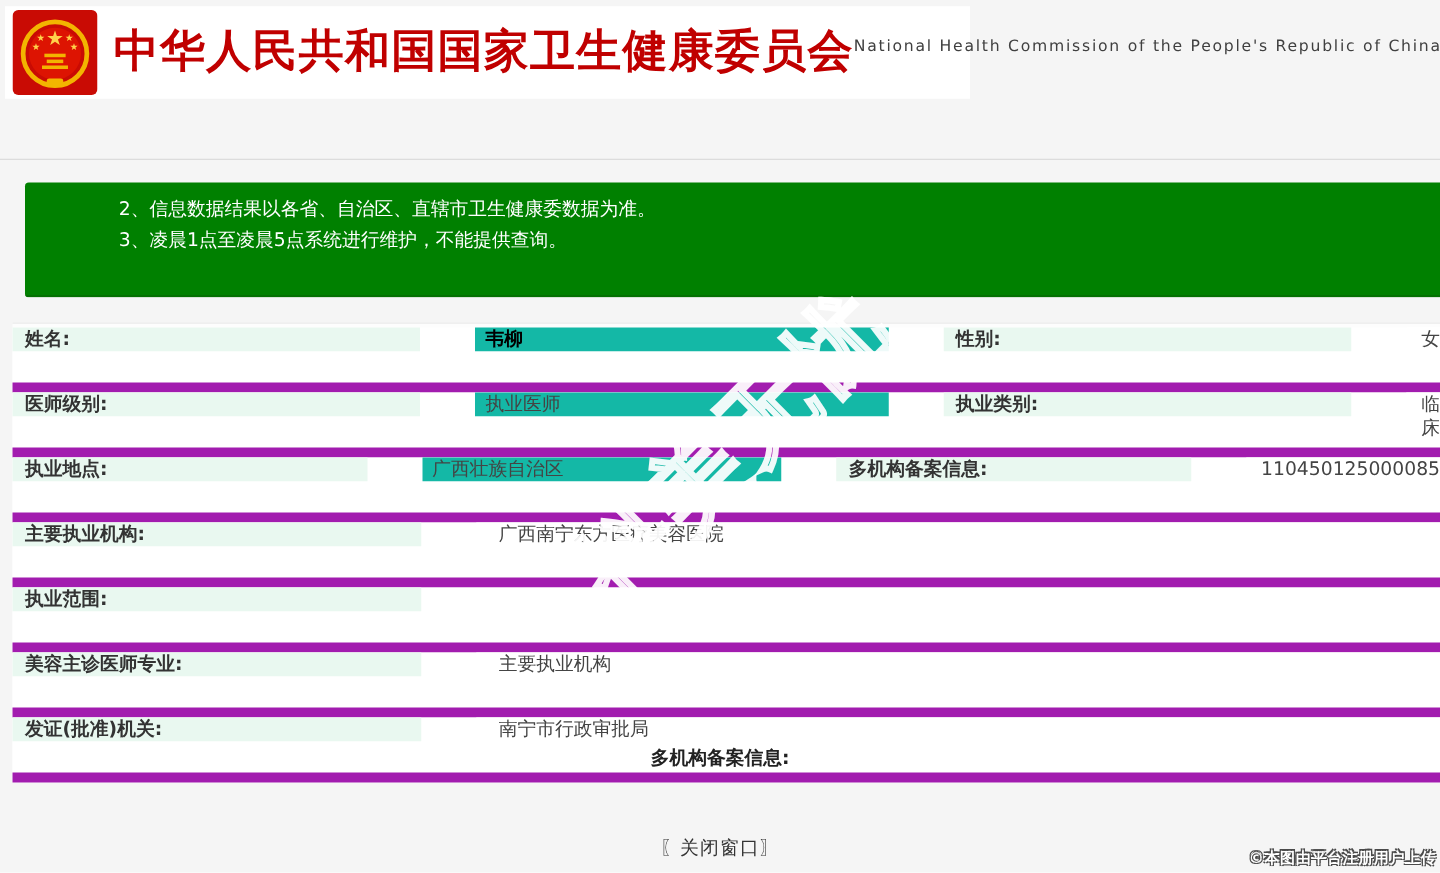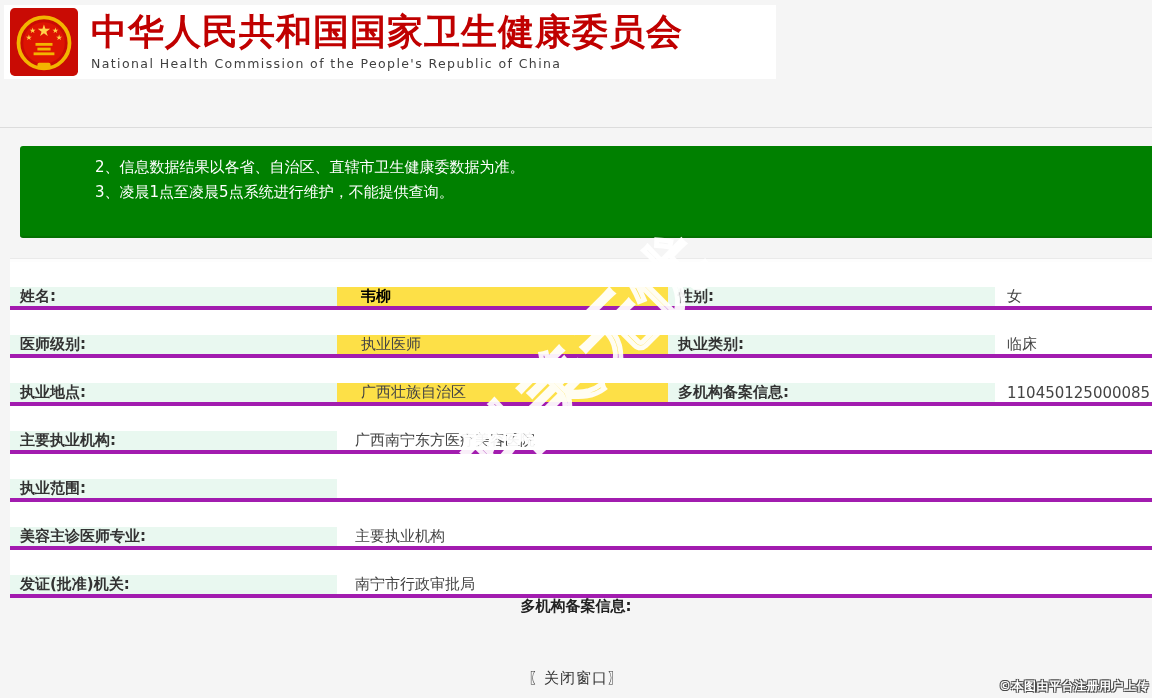--- a/index.html
+++ b/index.html
@@ -7,21 +7,21 @@
     width:1152px;height:698px;position:relative;overflow:hidden;
     background:#f5f5f5;
     font-family:"DejaVu Sans","Liberation Sans",sans-serif;
   }
   
   .header-block{
     position:absolute;left:4px;top:5px;width:772px;height:74px;
     background:#ffffff;display:flex;align-items:center;
   }
   .emblem{width:68px;height:68px;margin-left:6px;flex:0 0 auto;}
-  .titles{margin-left:13px;display:flex;flex-direction:column;justify-content:center;}
+  .titles{margin-left:13px;display:flex;flex-direction:row;justify-content:center;}
   .title-cn{
     font-size:36px;font-weight:700;color:#c00000;line-height:1.05;
     letter-spacing:1px;white-space:nowrap;
   }
   .title-en{
     font-size:12.5px;font-weight:400;color:#404040;letter-spacing:1.4px;
     margin-top:6px;white-space:nowrap;
   }
   .top-divider{
     position:absolute;left:0;top:127px;width:100%;height:1px;background:#dcdcdc;
@@ -33,26 +33,26 @@
     box-sizing:border-box;padding:9px 0 0 75px;
     color:#ffffff;font-size:15px;line-height:25px;
   }
   .notice-line{white-space:nowrap;}
   
   .record-table{
     position:absolute;left:10px;right:0;top:258px;
     background:#fdfdfd;border-top:1px solid #eaeaea;padding-top:3px;
   }
   .t-row{
-    display:flex;height:44px;border-bottom:4px solid #a21caf;
-    align-items:flex-end;background:#ffffff;
+    display:flex;height:44px;border-bottom:8px solid #a21caf;
+    align-items:flex-start;background:#ffffff;gap:44px;
   }
   .cell{display:flex;align-items:center;box-sizing:border-box;font-size:15px;}
   .lab{width:327px;background:#e9f8f0;font-weight:700;color:#333;padding-left:10px;}
-  .val{width:331px;color:#444;padding-left:24px;background:#fde047;}
+  .val{width:331px;color:#444;padding-left:8px;background:#14b8a6;}
   .lab2{width:327px;background:#e9f8f0;font-weight:700;color:#333;padding-left:10px;}
   .val2{flex:1;color:#444;padding-left:12px;background:#fff;}
   .val-span{flex:1;color:#444;padding-left:18px;background:#fff;}
   .name-bold{font-weight:700;color:#000;}
   
   .multi-row{
     position:absolute;top:584px;left:0;width:100%;height:44px;
     display:flex;align-items:center;justify-content:center;
     font-weight:700;font-size:15px;color:#222;
   }

